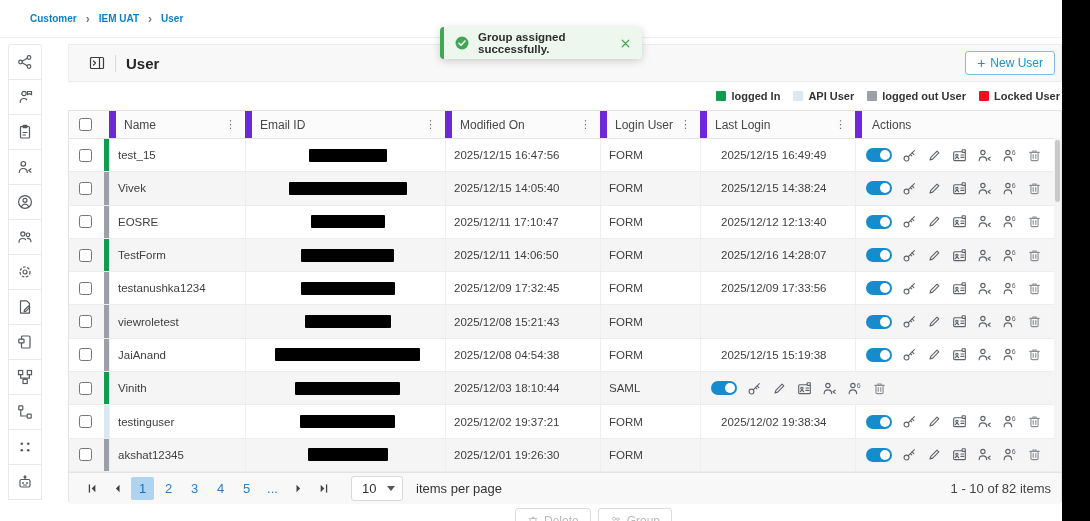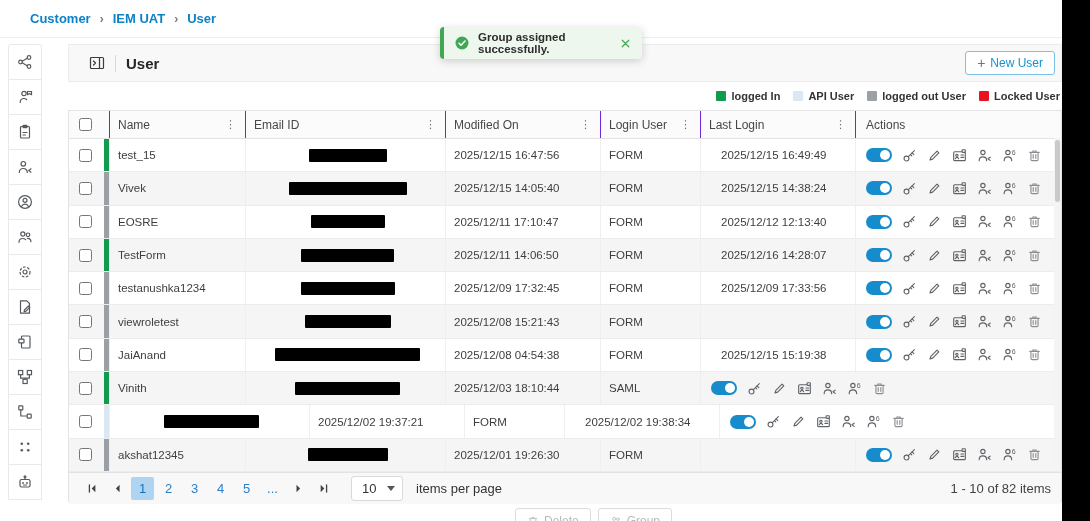--- a/index.html
+++ b/index.html
@@ -3,21 +3,21 @@
 <meta charset="utf-8">
 <style>
   html,body{margin:0;padding:0;background:#fff;}
   .screen{position:relative;width:1090px;height:521px;background:#fff;overflow:hidden;
           font-family:"Liberation Sans",sans-serif;color:#333;}
   .black-strip{position:absolute;top:0;right:0;width:28px;height:521px;background:#000;}
 
   
   .breadcrumb{position:absolute;top:0;left:0;width:1062px;height:38px;border-bottom:1px solid #efefef;
               display:flex;align-items:center;padding-left:30px;box-sizing:border-box;gap:9px;}
-  .crumb{color:#0c82c6;font-weight:bold;font-size:13px;cursor:pointer;}
+  .crumb{color:#0c82c6;font-weight:bold;font-size:10px;cursor:pointer;}
   .crumb-sep{color:#7a7a7a;font-size:12px;font-weight:bold;}
 
   
   .toast{position:absolute;top:27px;left:440px;width:202px;height:32px;background:#edf7ee;
          border-radius:4px;border-left:4px solid #41a754;box-shadow:0 2px 8px rgba(0,0,0,.18);
          display:flex;align-items:center;gap:8px;padding:0 10px 0 10px;box-sizing:border-box;z-index:20;}
   .toast-msg{font-size:11.5px;font-weight:bold;color:#2d2d2d;flex:1;}
 
   
   .sidebar{position:absolute;top:44px;left:8px;width:34px;}
@@ -38,21 +38,21 @@
 
   
   .legend-row{position:absolute;top:38px;left:0;right:0;height:28px;display:flex;align-items:center;
               justify-content:flex-end;gap:13px;padding-right:2px;}
   .legend-item{display:flex;align-items:center;gap:5px;font-size:11px;font-weight:bold;color:#333;}
   .swatch{width:10px;height:10px;border-radius:1px;display:inline-block;}
 
   
   .grid{position:absolute;top:66px;left:0;right:0;height:392px;border:1px solid #e3e3e3;box-sizing:border-box;background:#fff;}
   .thead{height:27px;background:#fbfbfb;border-bottom:1px solid #e3e3e3;display:flex;align-items:stretch;}
-  .th{display:flex;align-items:center;font-size:12px;color:#474747;box-sizing:border-box;border-left:1px solid #6d28d9;}
+  .th{display:flex;align-items:center;font-size:12px;color:#474747;box-sizing:border-box;border-left:7px solid #6d28d9;}
   .th:first-child,.th.c-status{border-left:none;}
   .kebab{margin-left:auto;padding-right:9px;color:#6a6a6a;font-size:11px;cursor:pointer;}
   .tbody{height:333px;overflow:hidden;position:relative;}
   .trow{height:33.3px;display:flex;align-items:stretch;border-bottom:1px solid #ececec;box-sizing:border-box;background:#fff;}
   .trow:nth-child(even){background:#f5f5f5;}
   .c{display:flex;align-items:center;font-size:11.5px;color:#3e3e3e;box-sizing:border-box;border-left:1px solid #efefef;overflow:hidden;}
   .c:first-child,.c.c-status{border-left:none;}
   .c-check{width:32px;justify-content:center;border-left:none;}
   .c-status{width:8px;}
   .c-name{width:136px;padding-left:8px;}
@@ -745,20 +745,23 @@
       </svg>
     </div>
   </div>
 
   <div class="trow">
     <div class="c c-check">
       <input type="checkbox" class="cb" style="">
     </div>
     <div class="c c-status">
       <span class="statusbar" style="background: rgb(219, 231, 242);"></span>
+    </div>
+    <div class="c c-name">
+      <span>testinguser</span>
     </div>
     <div class="c c-email">
       <span class="redact" style="width: 95px;"></span>
     </div>
     <div class="c c-mod">
       <span>2025/12/02 19:37:21</span>
     </div>
     <div class="c c-login">
       <span>FORM</span>
     </div>

